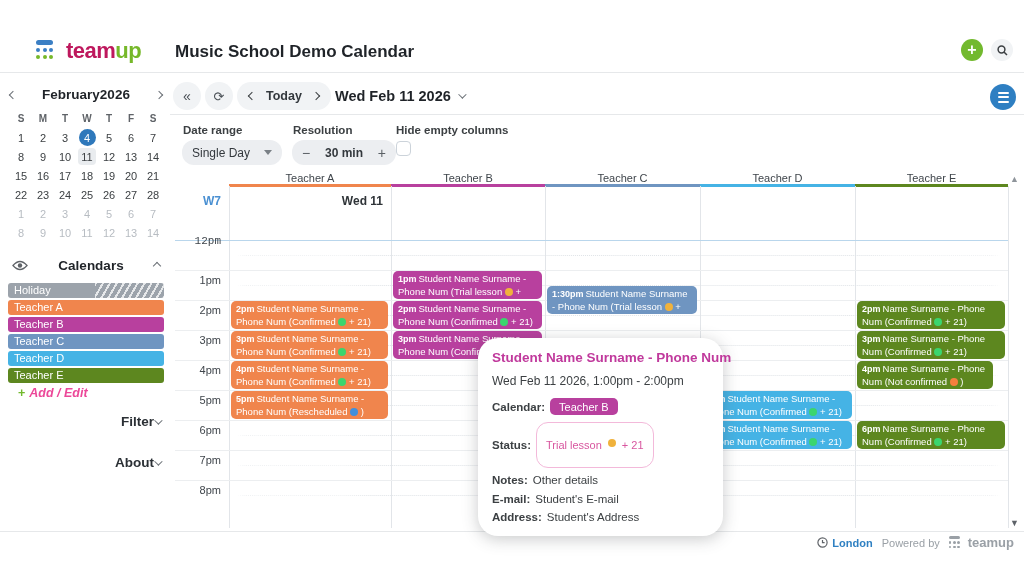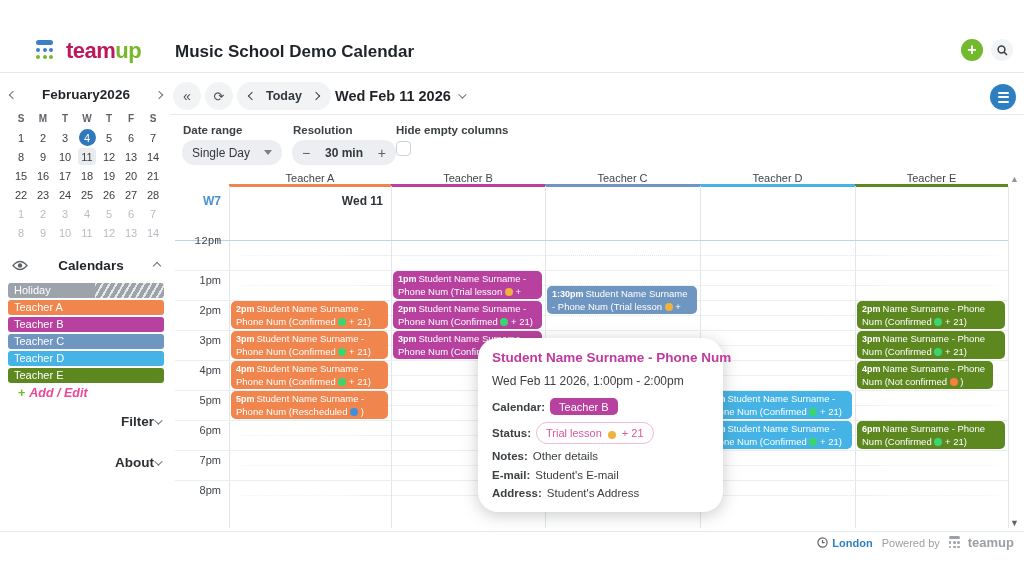--- a/index.html
+++ b/index.html
@@ -89,22 +89,22 @@
   .scroll-down { color:#5d6268; }
 
   
   .popup { position:absolute; left:478px; top:308px; width:245px; background:#fff; border-radius:20px; z-index:30;
            box-shadow:0 3px 16px rgba(60,64,67,.28); padding:12px 14px 13px;margin-top:30px; }
   .popup h3 { font-size:13.5px; font-weight:bold; color:#c0399c; white-space:nowrap; margin-bottom:9px; }
   .p-date { font-size:12px; color:#3c4043; margin-bottom:10px; }
   .p-row { font-size:11.5px; color:#3c4043; margin-bottom:6.5px; display:flex; align-items:center; gap:5px; }
   .p-row b { font-weight:bold; }
   .badge { background:#b8409e; color:#fff; padding:2.5px 9px; border-radius:5px; font-size:11px; }
-  .status-pill { border:1.5px solid #f3b9da; border-radius:12px; padding:4px 9px; color:#d8569f; font-size:11px;
-                 display:inline-flex; gap:6px; align-items:flex-end; }
+  .status-pill { border:1.5px solid #f3b9da; border-radius:12px; padding:16px 9px; color:#d8569f; font-size:11px;
+                 display:inline-flex; gap:6px; align-items:flex-start; }
 
   
   .ft-divider { position:absolute; left:0; top:531px; width:1024px; height:1px; background:#e6e8ea; }
   .footer { position:absolute; right:10px; top:535px; display:flex; align-items:center; gap:9px; font-size:11px; }
   .footer .tz { color:#2f80c2; font-weight:bold; display:flex; align-items:center; gap:4px; }
   .footer .pw { color:#9aa0a6; }
   .ft-brand { display:flex; align-items:center; gap:4px; color:#9aa0a6; font-size:13px; font-weight:bold; }
   .ft-logo { position:relative; width:15px; height:13px; }
   .ft-logo i { position:absolute; background:#9aa0a6; border-radius:2px; }
 </style>

